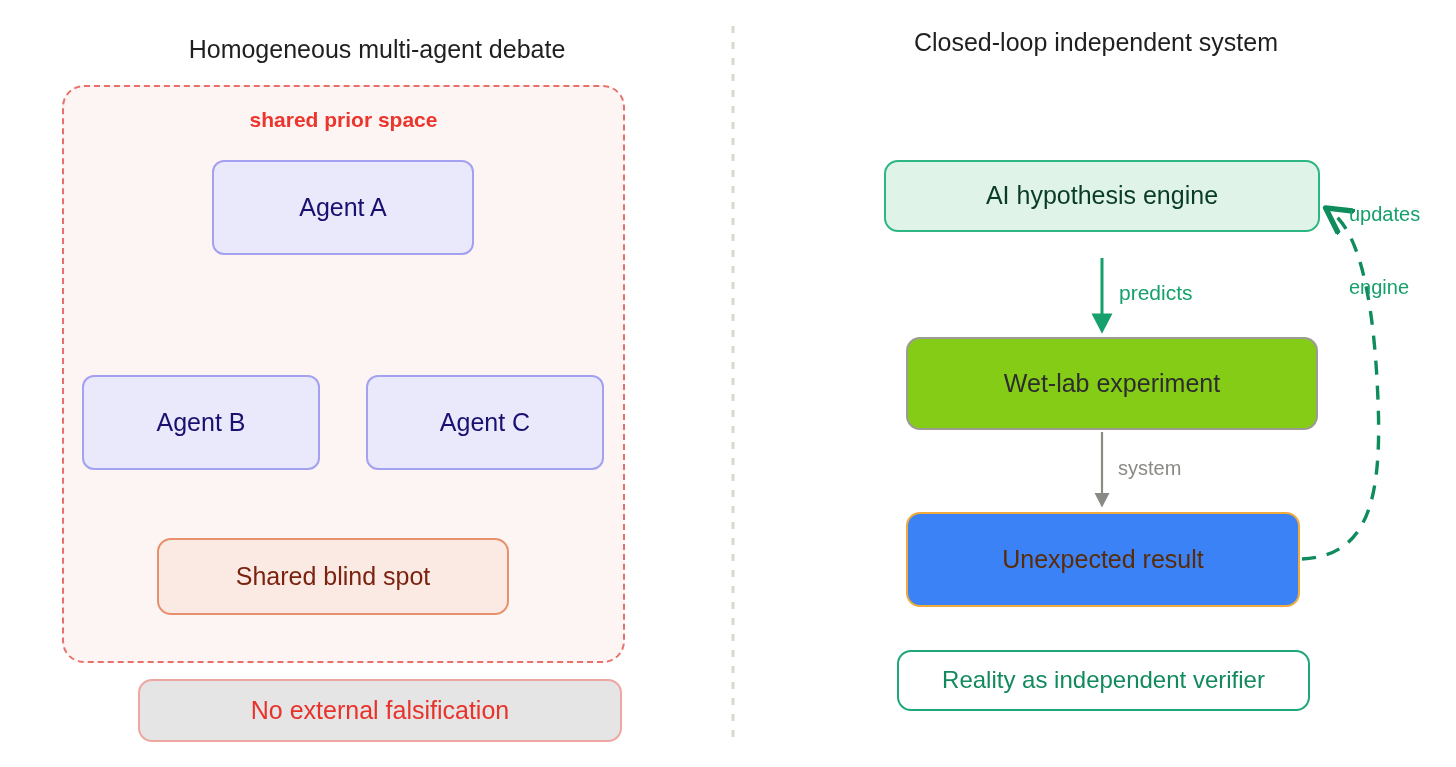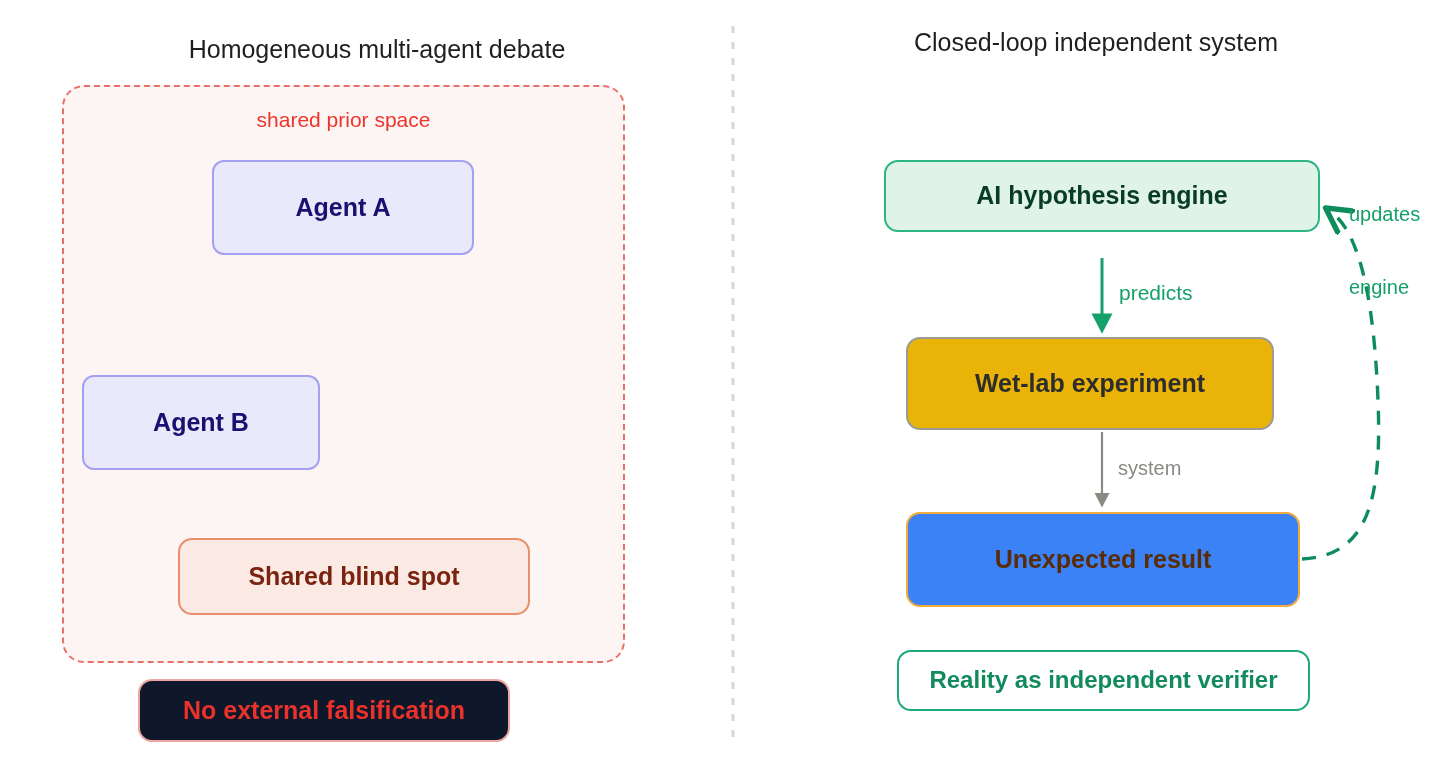--- a/index.html
+++ b/index.html
@@ -50,70 +50,70 @@
     box-sizing: border-box;
   }
   .prior-label {
     position: absolute;
     left: 62px;
     top: 108px;
     width: 563px;
     text-align: center;
     font-size: 21px;
     color: #ec352c;
+    font-weight: bold;
   }
 
   .node {
     position: absolute;
     box-sizing: border-box;
     display: flex;
     align-items: center;
     justify-content: center;
     border-radius: 12px;
     font-size: 25px;
     line-height: 1.1;
     text-align: right;
-    font-weight: bold;
   }
 
   .agent {
     background: #e9e9fb;
     border: 2px solid #a3a1f0;
     color: #1a1070;
   }
   #agent-a { left: 212px; top: 160px; width: 262px; height: 95px; }
   #agent-b { left: 82px;  top: 375px; width: 238px; height: 95px; }
   #agent-c { left: 366px; top: 375px; width: 238px; height: 95px; }
 
   #blind-spot {
-    left: 178px; top: 538px; width: 352px; height: 77px;
+    left: 157px; top: 538px; width: 352px; height: 77px;
     background: #fbeae3;
     border: 2px solid #e8906b;
     color: #7a2310;
     border-radius: 14px;
   }
 
   #no-falsification {
-    left: 138px; top: 679px; width: 372px; height: 63px;
-    background: #0f172a;
+    left: 138px; top: 679px; width: 484px; height: 63px;
+    background: #e5e5e5;
     border: 2px solid #eda6a2;
     color: #e8322a;
     border-radius: 14px;
   }
 
   #ai-engine {
     left: 884px; top: 160px; width: 436px; height: 72px;
     background: #dff3e8;
     border: 2px solid #2bb682;
     color: #093c26;
     border-radius: 14px;
   }
   #wet-lab {
-    left: 906px; top: 337px; width: 368px; height: 93px;
-    background: #eab308;
+    left: 906px; top: 337px; width: 412px; height: 93px;
+    background: #84cc16;
     border: 2px solid #9c9c95;
     color: #2d2d2d;
     border-radius: 14px;
   }
   #unexpected-result {
     left: 906px; top: 512px; width: 394px; height: 95px;
     background: #3b82f6;
     border: 2px solid #f0ab3c;
     color: #5a2b07;
     border-radius: 14px;
@@ -184,20 +184,21 @@
   <div class="panel-title" id="title-left">Homogeneous multi-agent debate</div>
 
   <div class="prior-space"></div>
 
   <div class="prior-label">shared prior space</div>
 
   <div class="node agent" id="agent-a">Agent A</div>
 
   <div class="node agent" id="agent-b">Agent B</div>
 
+  <div class="node agent" id="agent-c">Agent C</div>
 
   <div class="node" id="blind-spot">Shared blind spot</div>
 
   <div class="node" id="no-falsification">No external falsification</div>
 
   <div class="panel-title" id="title-right">Closed-loop independent system</div>
 
   <div class="node" id="ai-engine">AI hypothesis engine</div>
 
   <div class="node" id="wet-lab">Wet-lab experiment</div>

